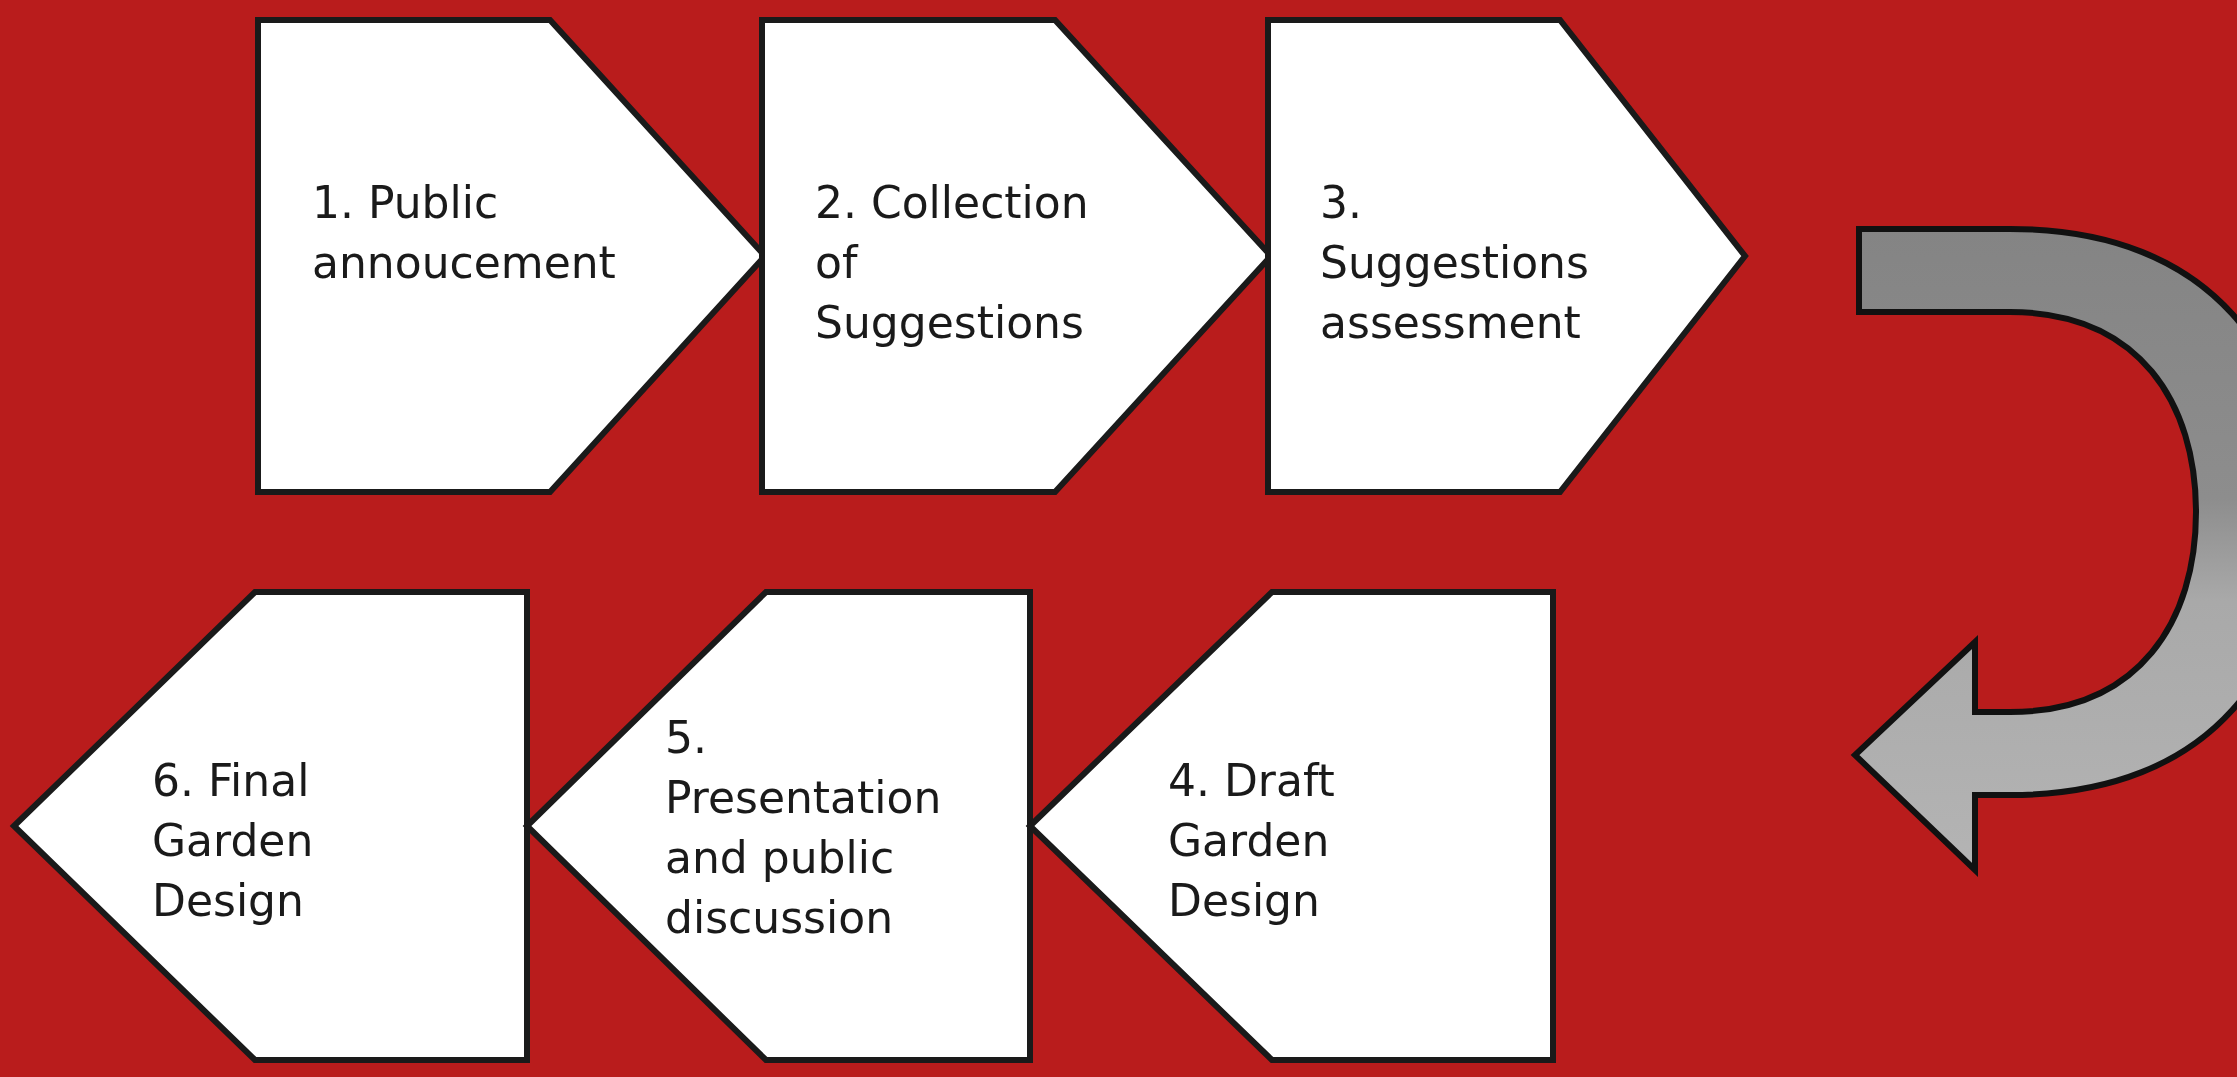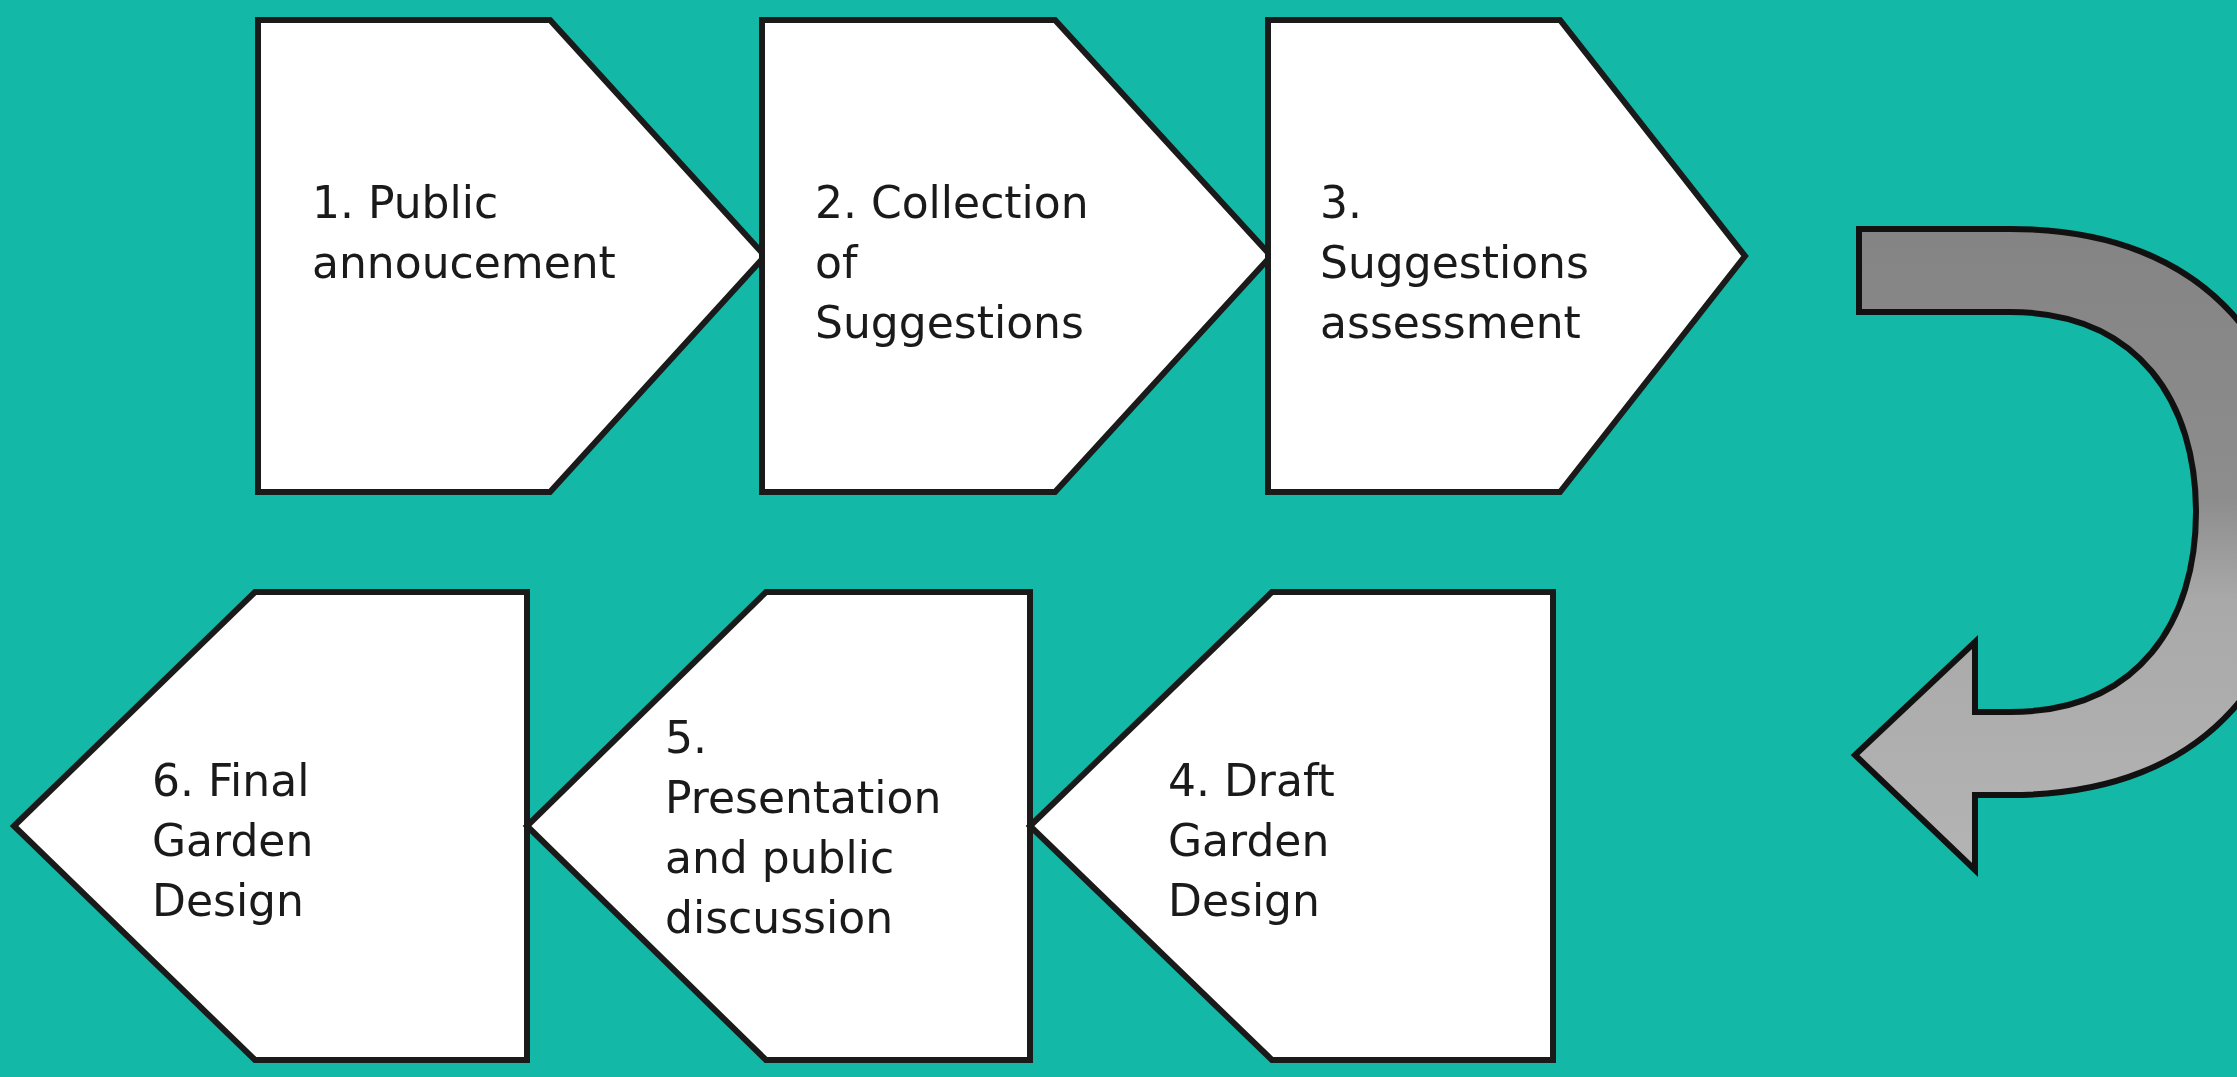--- a/index.html
+++ b/index.html
@@ -10,21 +10,21 @@
   body {
     width: 2237px;
     height: 1077px;
     overflow: hidden;
     font-family: "DejaVu Sans", "Liberation Sans", sans-serif;
   }
   #diagram-root {
     position: relative;
     width: 2237px;
     height: 1077px;
-    background: #14b8a6;
+    background: #b91c1c;
   }
   #flow-svg {
     position: absolute;
     top: 0;
     left: 0;
     width: 2237px;
     height: 1077px;
     display: block;
   }
   .chevron-shape {

